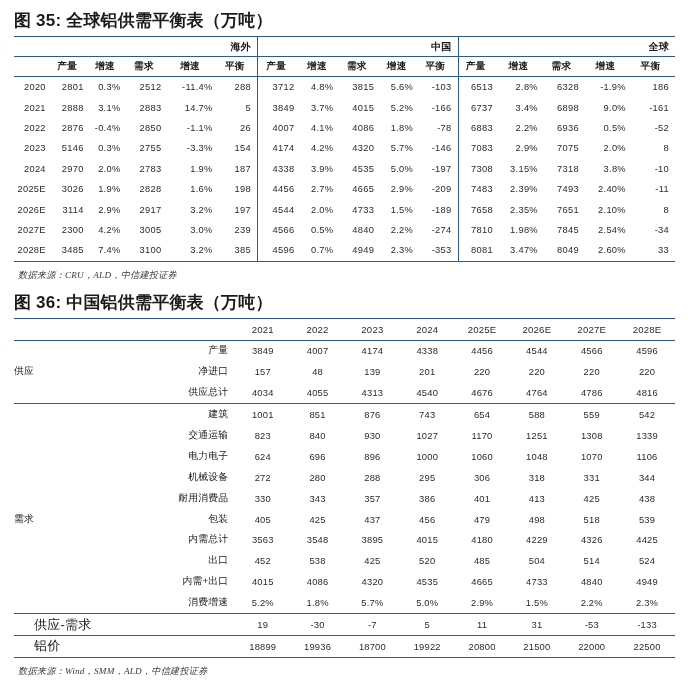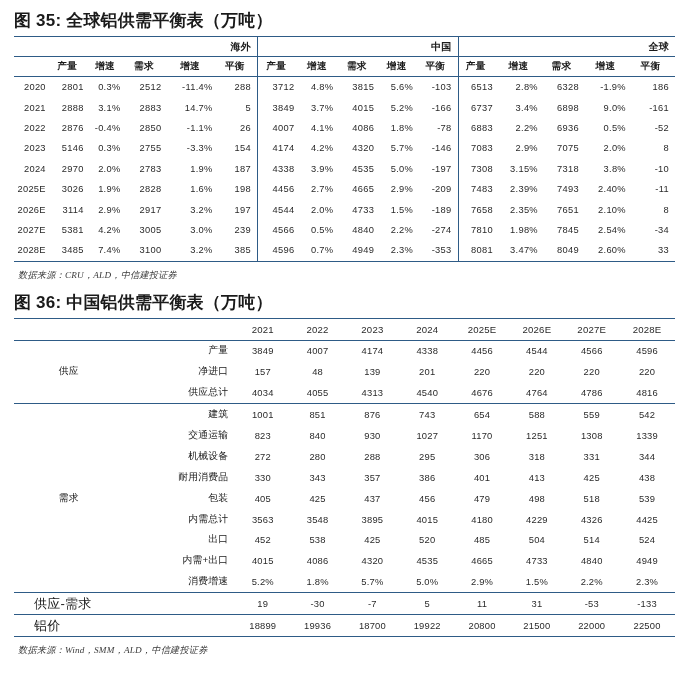--- a/index.html
+++ b/index.html
@@ -66,21 +66,21 @@
   .t36{table-layout:fixed;}
   .t36 .rule-top td{border-top:1.6px solid #2e5b86;height:0;}
   .t36 .hdr td{
     height:21px;text-align:center;font-size:9.6px;color:#2a2a2a;
     border-bottom:1.1px solid #2e5b86;vertical-align:middle;
   }
   .t36 tbody td{
     height:20.9px;vertical-align:middle;font-size:9.4px;color:#2a2a2a;
     text-align:center;letter-spacing:0.2px;
   }
-  .t36 td.grouplbl{text-align:center;font-size:9.8px;color:#1a1a1a;}
+  .t36 td.grouplbl{text-align:left;font-size:9.8px;color:#1a1a1a;}
   .t36 td.rowlbl{text-align:right;padding-right:7px;font-size:9.8px;color:#1a1a1a;}
   .t36 td.rowlbl-left{text-align:left;padding-left:20px;font-size:13px;color:#1a1a1a;}
   .t36 tr.sect-top td{border-top:1.1px solid #2e5b86;}
   .t36 tr.bot td{border-bottom:1.6px solid #2e5b86;}
 </style>
 </head>
 <body>
 
 <div class="page">
 
@@ -258,21 +258,21 @@
           <td>1.5%</td>
           <td>-189</td>
           <td class="sep-l">7658</td>
           <td>2.35%</td>
           <td>7651</td>
           <td>2.10%</td>
           <td>8</td>
         </tr>
         <tr>
           <td class="yr">2027E</td>
-          <td>5381</td>
+          <td>2300</td>
           <td>4.2%</td>
           <td>3005</td>
           <td>3.0%</td>
           <td>239</td>
           <td class="sep-l">4566</td>
           <td>0.5%</td>
           <td>4840</td>
           <td>2.2%</td>
           <td>-274</td>
           <td class="sep-l">7810</td>
@@ -392,20 +392,32 @@
           <td>840</td>
           <td>930</td>
           <td>1027</td>
           <td>1170</td>
           <td>1251</td>
           <td>1308</td>
           <td>1339</td>
         </tr>
         <tr>
           <td></td>
+          <td class="rowlbl">电力电子</td>
+          <td>624</td>
+          <td>696</td>
+          <td>896</td>
+          <td>1000</td>
+          <td>1060</td>
+          <td>1048</td>
+          <td>1070</td>
+          <td>1106</td>
+        </tr>
+        <tr>
+          <td></td>
           <td class="rowlbl">机械设备</td>
           <td>272</td>
           <td>280</td>
           <td>288</td>
           <td>295</td>
           <td>306</td>
           <td>318</td>
           <td>331</td>
           <td>344</td>
         </tr>

